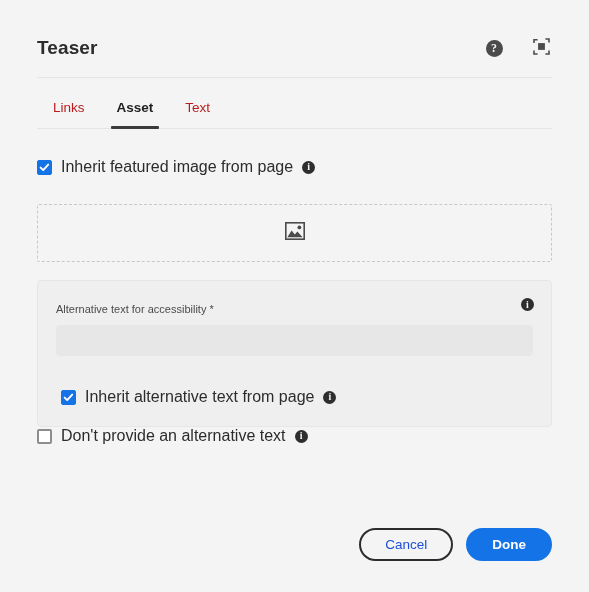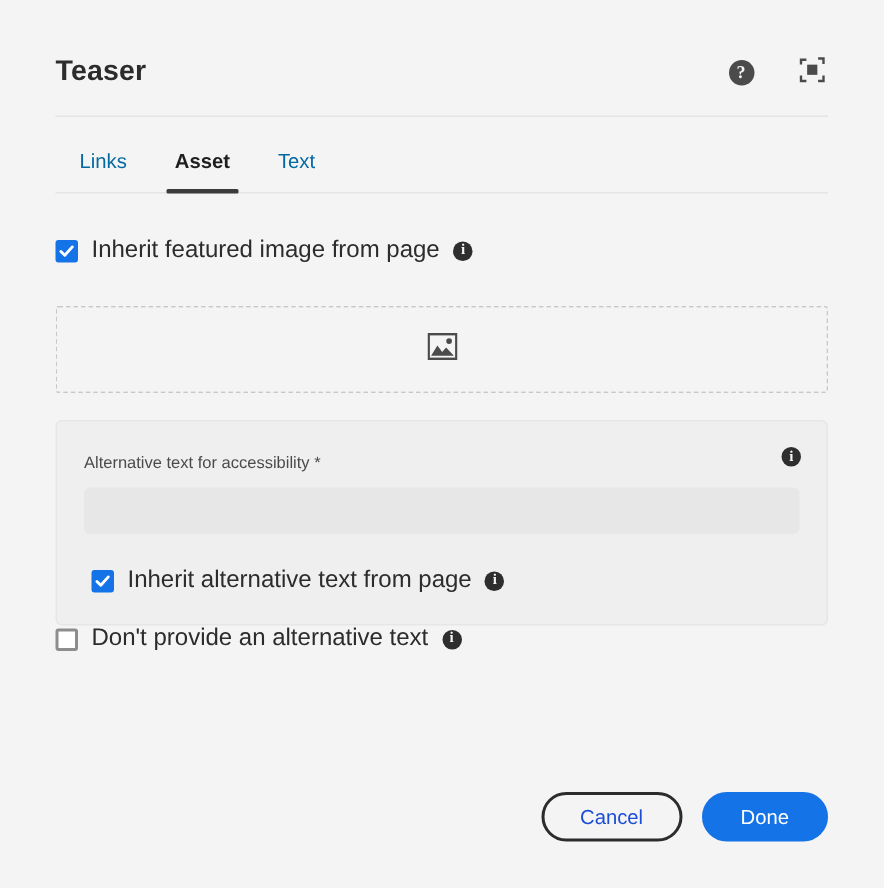--- a/index.html
+++ b/index.html
@@ -96,21 +96,21 @@
   .tabs {
     display: flex;
     gap: 0;
     position: relative;
     margin-top: 16px;
     border-bottom: 1px solid #e4e4e4;
   }
 
   .tab {
     font-size: 13.5px;
-    color: #0369a1;
+    color: #b91c1c;
     padding: 6px 16px 13px 16px;
     cursor: pointer;
     position: relative;
     white-space: nowrap;
   }
 
   .tab.active {
     color: #1f1f1f;
     font-weight: bold;
   }
@@ -205,21 +205,21 @@
     background: #e7e7e7;
     border: none;
     border-radius: 4px;
     font-family: "Liberation Sans", sans-serif;
     font-size: 13px;
     color: #6e6e6e;
     padding: 0 12px;
     outline: none;
   }
 
-  .alt-card .check-row { margin-top: 22px; padding-left: 5px; }
+  .alt-card .check-row { margin-top: 32px; padding-left: 5px; }
 
   .row-3 { }
 
   
   .footer {
     position: absolute;
     right: 37px;
     bottom: 31px;
     display: flex;
     align-items: center;
@@ -241,21 +241,21 @@
   .btn-secondary {
     background: #f4f4f4;
     border: 2px solid #2c2c2c;
     color: #1d4ed8;
   }
 
   .btn-primary {
     background: #1473e6;
     border: 2px solid #1473e6;
     color: #ffffff;
-    font-weight: normal;
+    font-weight: bold;
   }
 </style>
 </head>
 <body>
 
 <div class="dialog">
 
   <div class="header">
     <div class="title">Teaser</div>
     <div class="header-actions">

